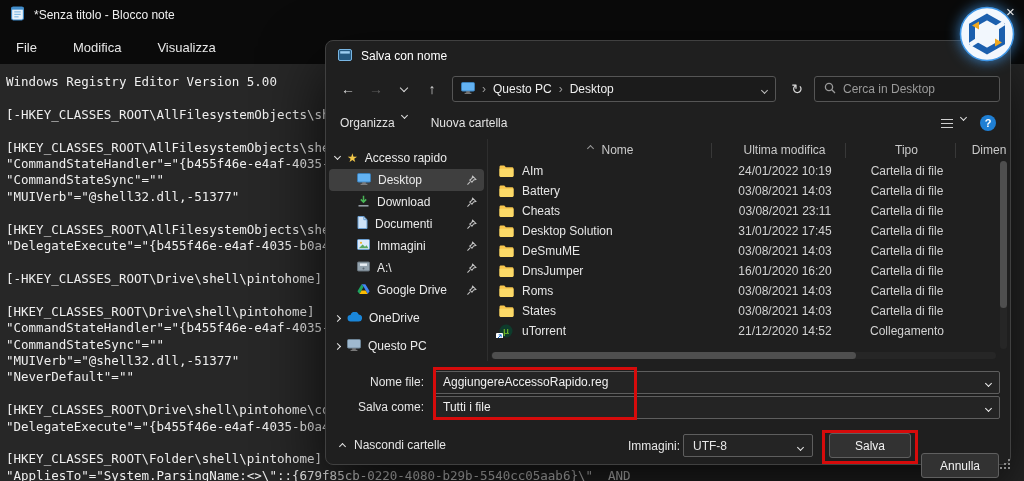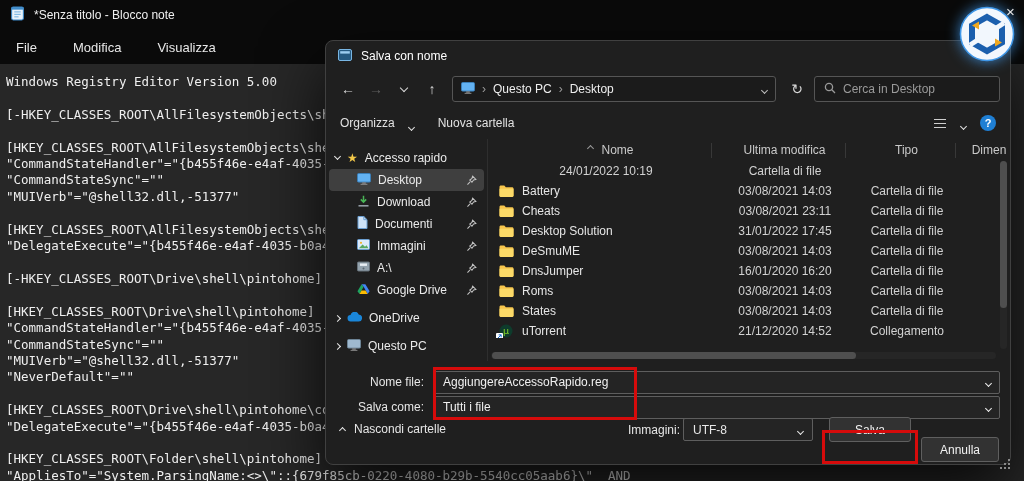--- a/index.html
+++ b/index.html
@@ -33,21 +33,21 @@
               display:flex;align-items:center;padding:0 8px;gap:7px;margin:0 4px;}
   .crumb{color:#efefef;}
   .crumb-sep{color:#9a9a9a;}
   .addr-caret{margin-left:auto;color:#bdbdbd;}
   .refresh-btn{width:26px;height:24px;display:flex;align-items:center;justify-content:center;font-size:14px;}
   .searchbox{width:186px;height:26px;border:1px solid #555;background:#1b1b1b;border-radius:3px;
              display:flex;align-items:center;gap:7px;padding:0 9px;color:#9a9a9a;}
 
   .dlg-toolbar{position:absolute;top:66px;left:0;right:0;height:32px;display:flex;align-items:center;
                padding:0 14px;gap:24px;color:#e2e2e2;}
-  .tool-btn{display:flex;align-items:flex-end;gap:14px;}
+  .tool-btn{display:flex;align-items:flex-start;gap:7px;}
   .toolbar-right{margin-left:auto;display:flex;align-items:center;gap:14px;}
   .help-badge{width:16px;height:16px;border-radius:50%;background:#1f7fd4;color:#fff;font-size:11px;
               font-weight:bold;display:flex;align-items:center;justify-content:center;}
 
   .dlg-main{position:absolute;top:98px;left:0;right:0;height:222px;display:flex;}
   .sidebar{width:161px;position:relative;padding-top:8px;}
   .sb-row{height:22px;display:flex;align-items:center;gap:7px;padding-left:9px;color:#eaeaea;}
   .sb-item{padding-left:28px;padding-right:7px;margin:0 3px;border-radius:4px;}
   .sb-item.selected{background:#3f3f3f;}
   .sb-pin{margin-left:auto;display:flex;}
@@ -76,21 +76,21 @@
   .field-row{position:absolute;left:2px;right:10px;height:24px;display:flex;align-items:center;}
   .row-filename{top:329px;}
   .row-saveas{top:354px;}
   .field-label{width:106px;text-align:right;padding-right:10px;color:#e6e6e6;}
   .combo{flex:1;height:23px;background:#242424;border:1px solid #5e5e5e;border-radius:2px;
          display:flex;align-items:center;padding:0 8px;color:#f0f0f0;gap:6px;}
   .combo .caret{margin-left:auto;}
   .combo input{flex:1;background:transparent;border:none;outline:none;color:#f0f0f0;
                font-family:"Liberation Sans",sans-serif;font-size:12px;padding:0;}
 
-  .dlg-footer{position:absolute;left:0;right:0;bottom:16px;height:38px;}
+  .dlg-footer{position:absolute;left:0;right:0;bottom:0;height:38px;}
   .hide-folders{position:absolute;left:14px;top:12px;display:flex;gap:9px;align-items:center;color:#e6e6e6;}
   .enc-label{position:absolute;left:302px;top:13px;color:#e6e6e6;}
   .enc-combo{position:absolute;left:357px;top:8px;width:130px;height:23px;background:#242424;
              border:1px solid #5e5e5e;border-radius:2px;display:flex;align-items:center;padding:0 9px;gap:6px;justify-content:flex-end;}
   .enc-combo .caret{margin-left:auto;}
   .btn{position:absolute;top:7px;height:25px;background:#323232;border:1px solid #5f5f5f;border-radius:3px;
        color:#f2f2f2;font-size:12px;display:flex;align-items:center;justify-content:center;}
   .btn-save{left:503px;width:82px;}
   .btn-cancel{left:595px;width:78px;margin-top:20px;}
 
@@ -346,20 +346,29 @@
           <span class="sort-caret"><i class="chev up sm"></i></span>
           <div class="hcell first">Nome</div>
           <div class="hcell">Ultima modifica</div>
           <div class="hcell">Tipo</div>
           <div class="hcell last">Dimen</div>
         </div>
 
         <div class="fl-rows">
 
           <div class="fl-row">
+            <div class="cell-name">
+                <span class="icon-wrap">
+                  <svg width="15" height="12" viewBox="0 0 15 12">
+                    <path d="M.5 2c0-.8.6-1.4 1.4-1.4h3.4l1.5 1.7h6.3c.8 0 1.4.6 1.4 1.4v6.9c0 .8-.6 1.4-1.4 1.4H1.9c-.8 0-1.4-.6-1.4-1.4z" fill="#f7c64d"></path>
+                    <path d="M.5 3.8h14v6.8c0 .8-.6 1.4-1.4 1.4H1.9C1.1 12 .5 11.4.5 10.6z" fill="#fbd968"></path>
+                  </svg>
+                </span>
+                <span>AIm</span>
+              </div>
             <div class="cell-mod">24/01/2022 10:19</div>
             <div class="cell-type">Cartella di file</div>
             <div></div>
           </div>
 
           <div class="fl-row">
             <div class="cell-name">
                 <span class="icon-wrap">
                   <svg width="15" height="12" viewBox="0 0 15 12">
                     <path d="M.5 2c0-.8.6-1.4 1.4-1.4h3.4l1.5 1.7h6.3c.8 0 1.4.6 1.4 1.4v6.9c0 .8-.6 1.4-1.4 1.4H1.9c-.8 0-1.4-.6-1.4-1.4z" fill="#f7c64d"></path>

